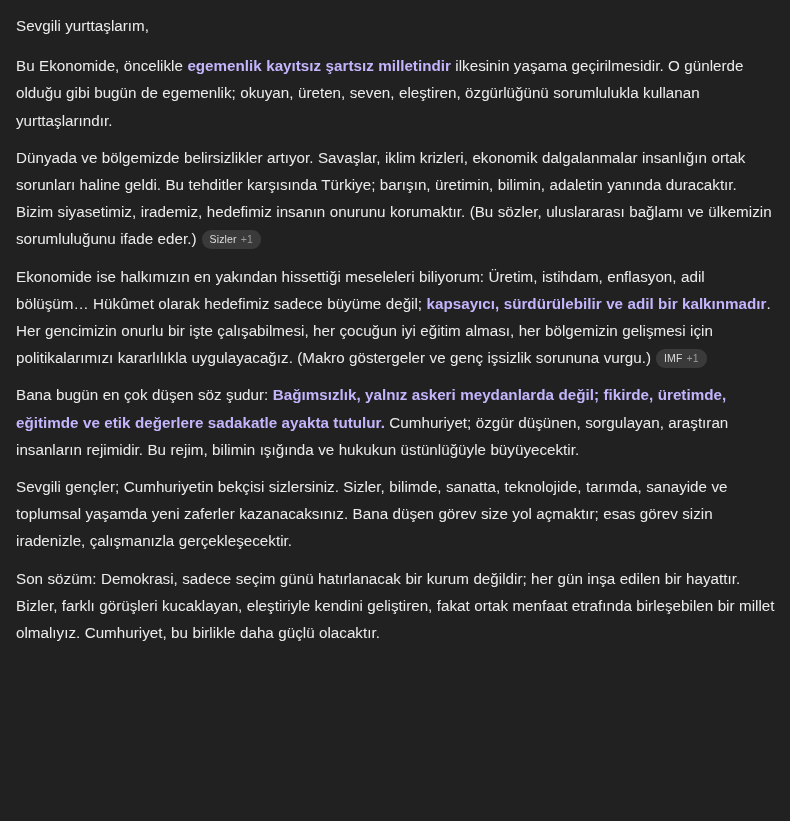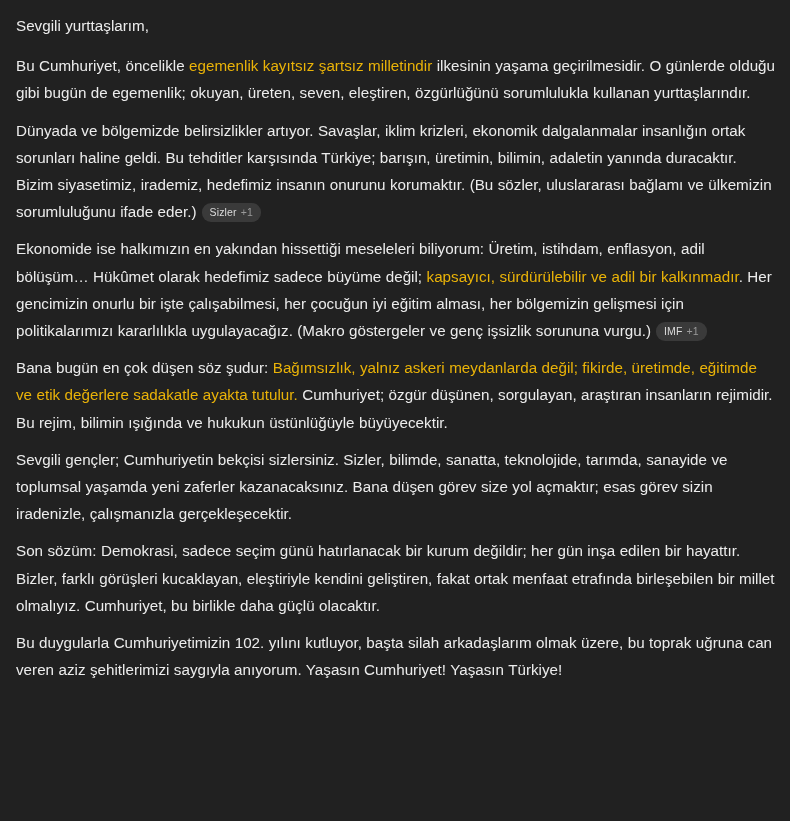--- a/index.html
+++ b/index.html
@@ -35,22 +35,22 @@
     margin-bottom: 0;
   }
 
   
   .para.lead {
     margin-bottom: 13px;
   }
 
   .para strong,
   .b {
-    font-weight: 400;
-    color: #eab308;
+    font-weight: 700;
+    color: #c4b5fd;
   }
 
   
   .cite {
     display: inline-flex;
     align-items: center;
     gap: 4px;
     vertical-align: 1px;
     margin-left: 5px;
     padding: 1px 8px 2px 8px;
@@ -72,26 +72,25 @@
     color: #9a9a9a;
     font-weight: 400;
     letter-spacing: 0.1px;
   }
 </style>
 </head>
 <body>
 
 <main id="response-body">
     <p class="para lead"><span>Sevgili yurttaşlarım,</span></p>
-    <p class="para"><span>Bu Cumhuriyet, öncelikle </span><strong class="b">egemenlik kayıtsız şartsız milletindir</strong><span> ilkesinin yaşama geçirilmesidir. O günlerde olduğu gibi bugün de egemenlik; okuyan, üreten, seven, eleştiren, özgürlüğünü sorumlulukla kullanan yurttaşlarındır.</span></p>
+    <p class="para"><span>Bu Ekonomide, öncelikle </span><strong class="b">egemenlik kayıtsız şartsız milletindir</strong><span> ilkesinin yaşama geçirilmesidir. O günlerde olduğu gibi bugün de egemenlik; okuyan, üreten, seven, eleştiren, özgürlüğünü sorumlulukla kullanan yurttaşlarındır.</span></p>
     <p class="para"><span>Dünyada ve bölgemizde belirsizlikler artıyor. Savaşlar, iklim krizleri, ekonomik dalgalanmalar insanlığın ortak sorunları haline geldi. Bu tehditler karşısında Türkiye; barışın, üretimin, bilimin, adaletin yanında duracaktır. Bizim siyasetimiz, irademiz, hedefimiz insanın onurunu korumaktır. (Bu sözler, uluslararası bağlamı ve ülkemizin sorumluluğunu ifade eder.)</span><span class="cite">
         <span class="cite-name">Sizler</span>
         <span class="cite-more">+1</span>
       </span></p>
     <p class="para"><span>Ekonomide ise halkımızın en yakından hissettiği meseleleri biliyorum: Üretim, istihdam, enflasyon, adil bölüşüm… Hükûmet olarak hedefimiz sadece büyüme değil; </span><strong class="b">kapsayıcı, sürdürülebilir ve adil bir kalkınmadır</strong><span>. Her gencimizin onurlu bir işte çalışabilmesi, her çocuğun iyi eğitim alması, her bölgemizin gelişmesi için politikalarımızı kararlılıkla uygulayacağız. (Makro göstergeler ve genç işsizlik sorununa vurgu.)</span><span class="cite">
         <span class="cite-name">IMF</span>
         <span class="cite-more">+1</span>
       </span></p>
     <p class="para"><span>Bana bugün en çok düşen söz şudur: </span><strong class="b">Bağımsızlık, yalnız askeri meydanlarda değil; fikirde, üretimde, eğitimde ve etik değerlere sadakatle ayakta tutulur.</strong><span> Cumhuriyet; özgür düşünen, sorgulayan, araştıran insanların rejimidir. Bu rejim, bilimin ışığında ve hukukun üstünlüğüyle büyüyecektir.</span></p>
     <p class="para"><span>Sevgili gençler; Cumhuriyetin bekçisi sizlersiniz. Sizler, bilimde, sanatta, teknolojide, tarımda, sanayide ve toplumsal yaşamda yeni zaferler kazanacaksınız. Bana düşen görev size yol açmaktır; esas görev sizin iradenizle, çalışmanızla gerçekleşecektir.</span></p>
     <p class="para"><span>Son sözüm: Demokrasi, sadece seçim günü hatırlanacak bir kurum değildir; her gün inşa edilen bir hayattır. Bizler, farklı görüşleri kucaklayan, eleştiriyle kendini geliştiren, fakat ortak menfaat etrafında birleşebilen bir millet olmalıyız. Cumhuriyet, bu birlikle daha güçlü olacaktır.</span></p>
-    <p class="para"><span>Bu duygularla Cumhuriyetimizin 102. yılını kutluyor, başta silah arkadaşlarım olmak üzere, bu toprak uğruna can veren aziz şehitlerimizi saygıyla anıyorum. Yaşasın Cumhuriyet! Yaşasın Türkiye!</span></p>
   </main>
 
 </body></html>

